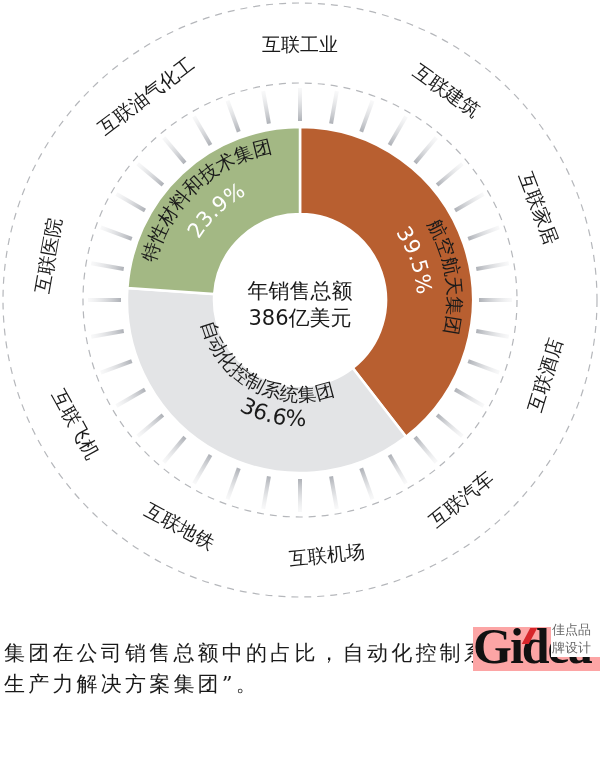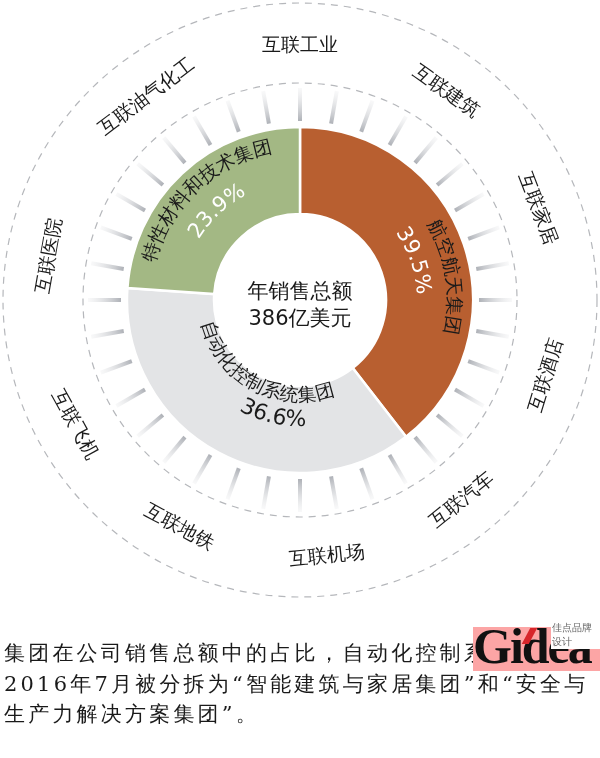--- a/index.html
+++ b/index.html
@@ -20,21 +20,21 @@
   .watermark .brand {
     position: absolute; left: 0; top: -6px;
     font-family: "Liberation Serif", "DejaVu Serif", serif; font-weight: bold;
     font-size: 50px; line-height: 50px; color: #111; letter-spacing: -2px;
   }
   .watermark .slash {
     position: absolute; left: 53px; top: 1px; width: 7px; height: 16px;
     background: #d7262b; transform: skewX(-28deg);
   }
   .watermark .sub {
-    position: absolute; left: 78px; top: -6px; font-size: 10px; color: #666;
+    position: absolute; left: 78px; top: -6px; font-size: 13px; color: #666;
     font-family: "DejaVu Sans", sans-serif; background: #fff; padding: 0 1px; letter-spacing: 0;
   }
 </style>
 </head>
 <body>
 
 <div id="chart-wrap">
   <svg id="chart-svg" width="600" height="610" viewBox="0 0 600 610" xmlns="http://www.w3.org/2000/svg">
     <defs>
       <linearGradient id="tickGrad" x1="0" y1="0" x2="1" y2="0">
@@ -261,21 +261,20 @@
       </g>
     <g id="center">
       <text x="300" y="298" text-anchor="middle" font-family="DejaVu Sans, sans-serif" font-size="21" fill="#1a1a1a">年销售总额</text>
       <text x="300" y="325" text-anchor="middle" font-family="DejaVu Sans, sans-serif" font-size="21" fill="#1a1a1a">386亿美元</text>
     </g>
   </svg>
 </div>
 
 <div class="footnote">
   <span class="line">集团在公司销售总额中的占比，自动化控制系统集团于</span>
-  <span class="line">2016年7月被分拆为“智能建筑与家居集团”和“安全与</span>
   <span class="line">生产力解决方案集团”。</span>
 </div>
 
 <div class="watermark">
   <span class="brand">Gidea</span>
   <span class="slash"></span>
   <span class="sub">佳点品牌设计</span>
 </div>
 
 </body></html>

